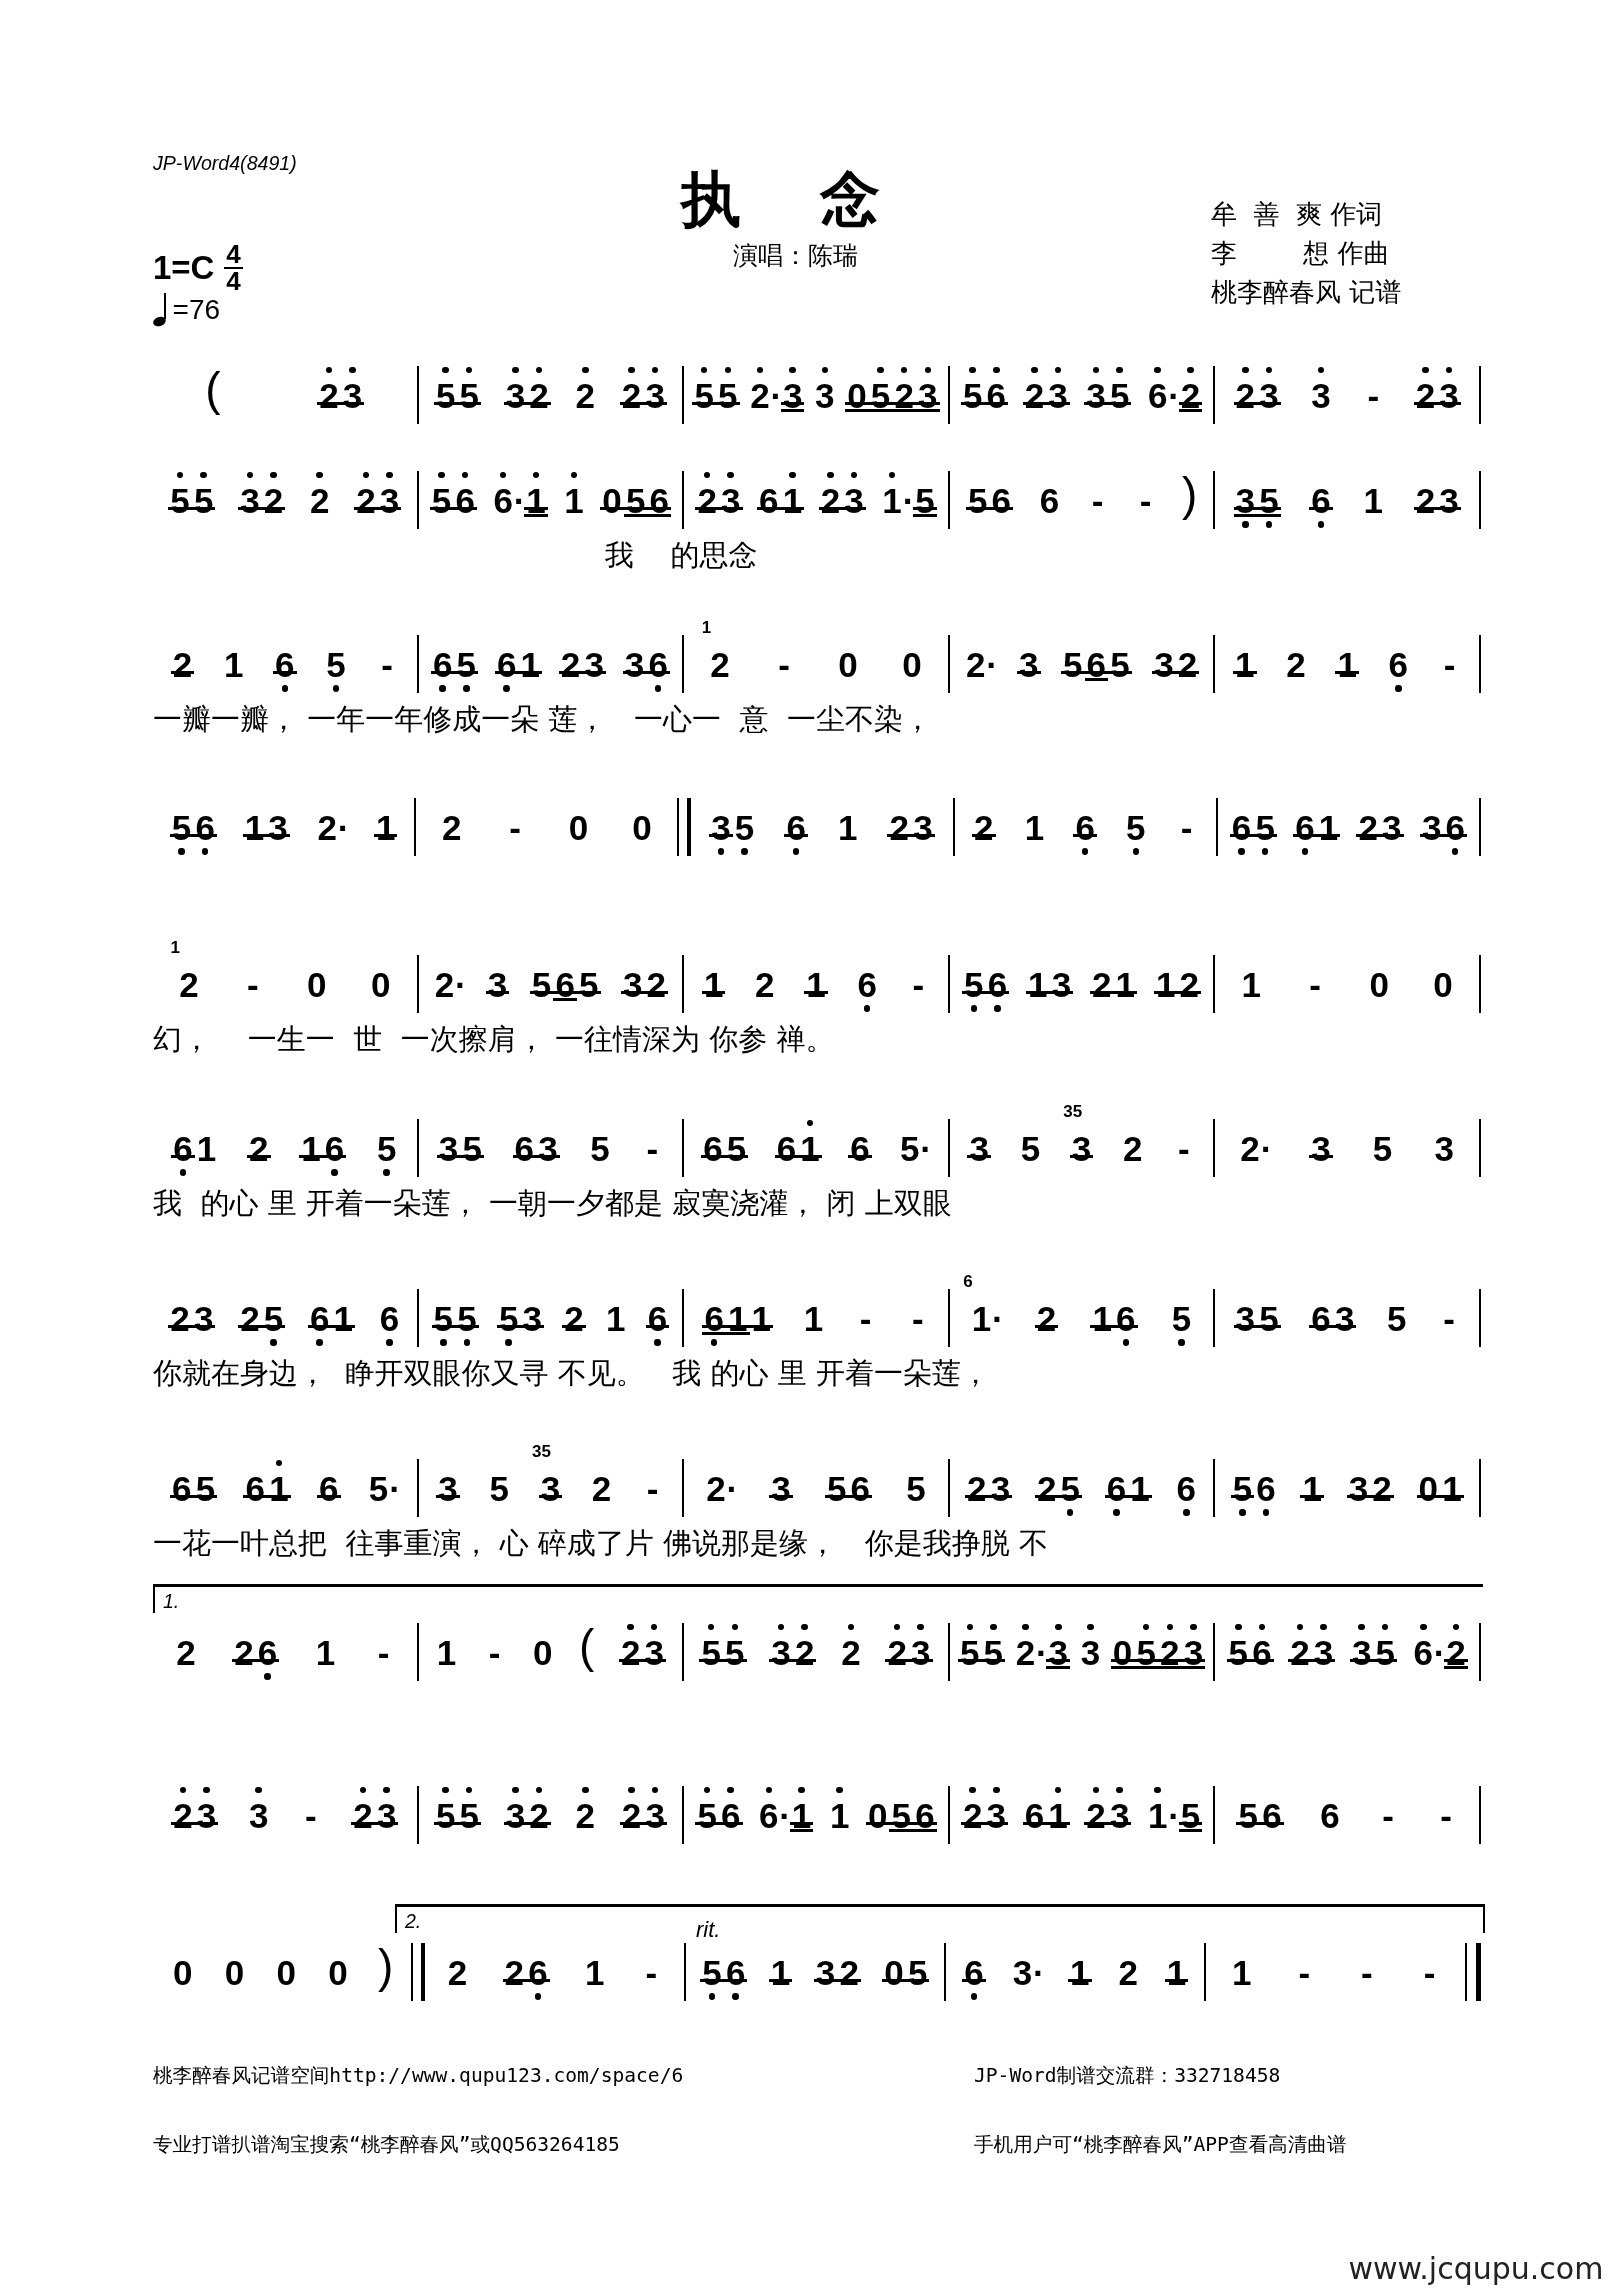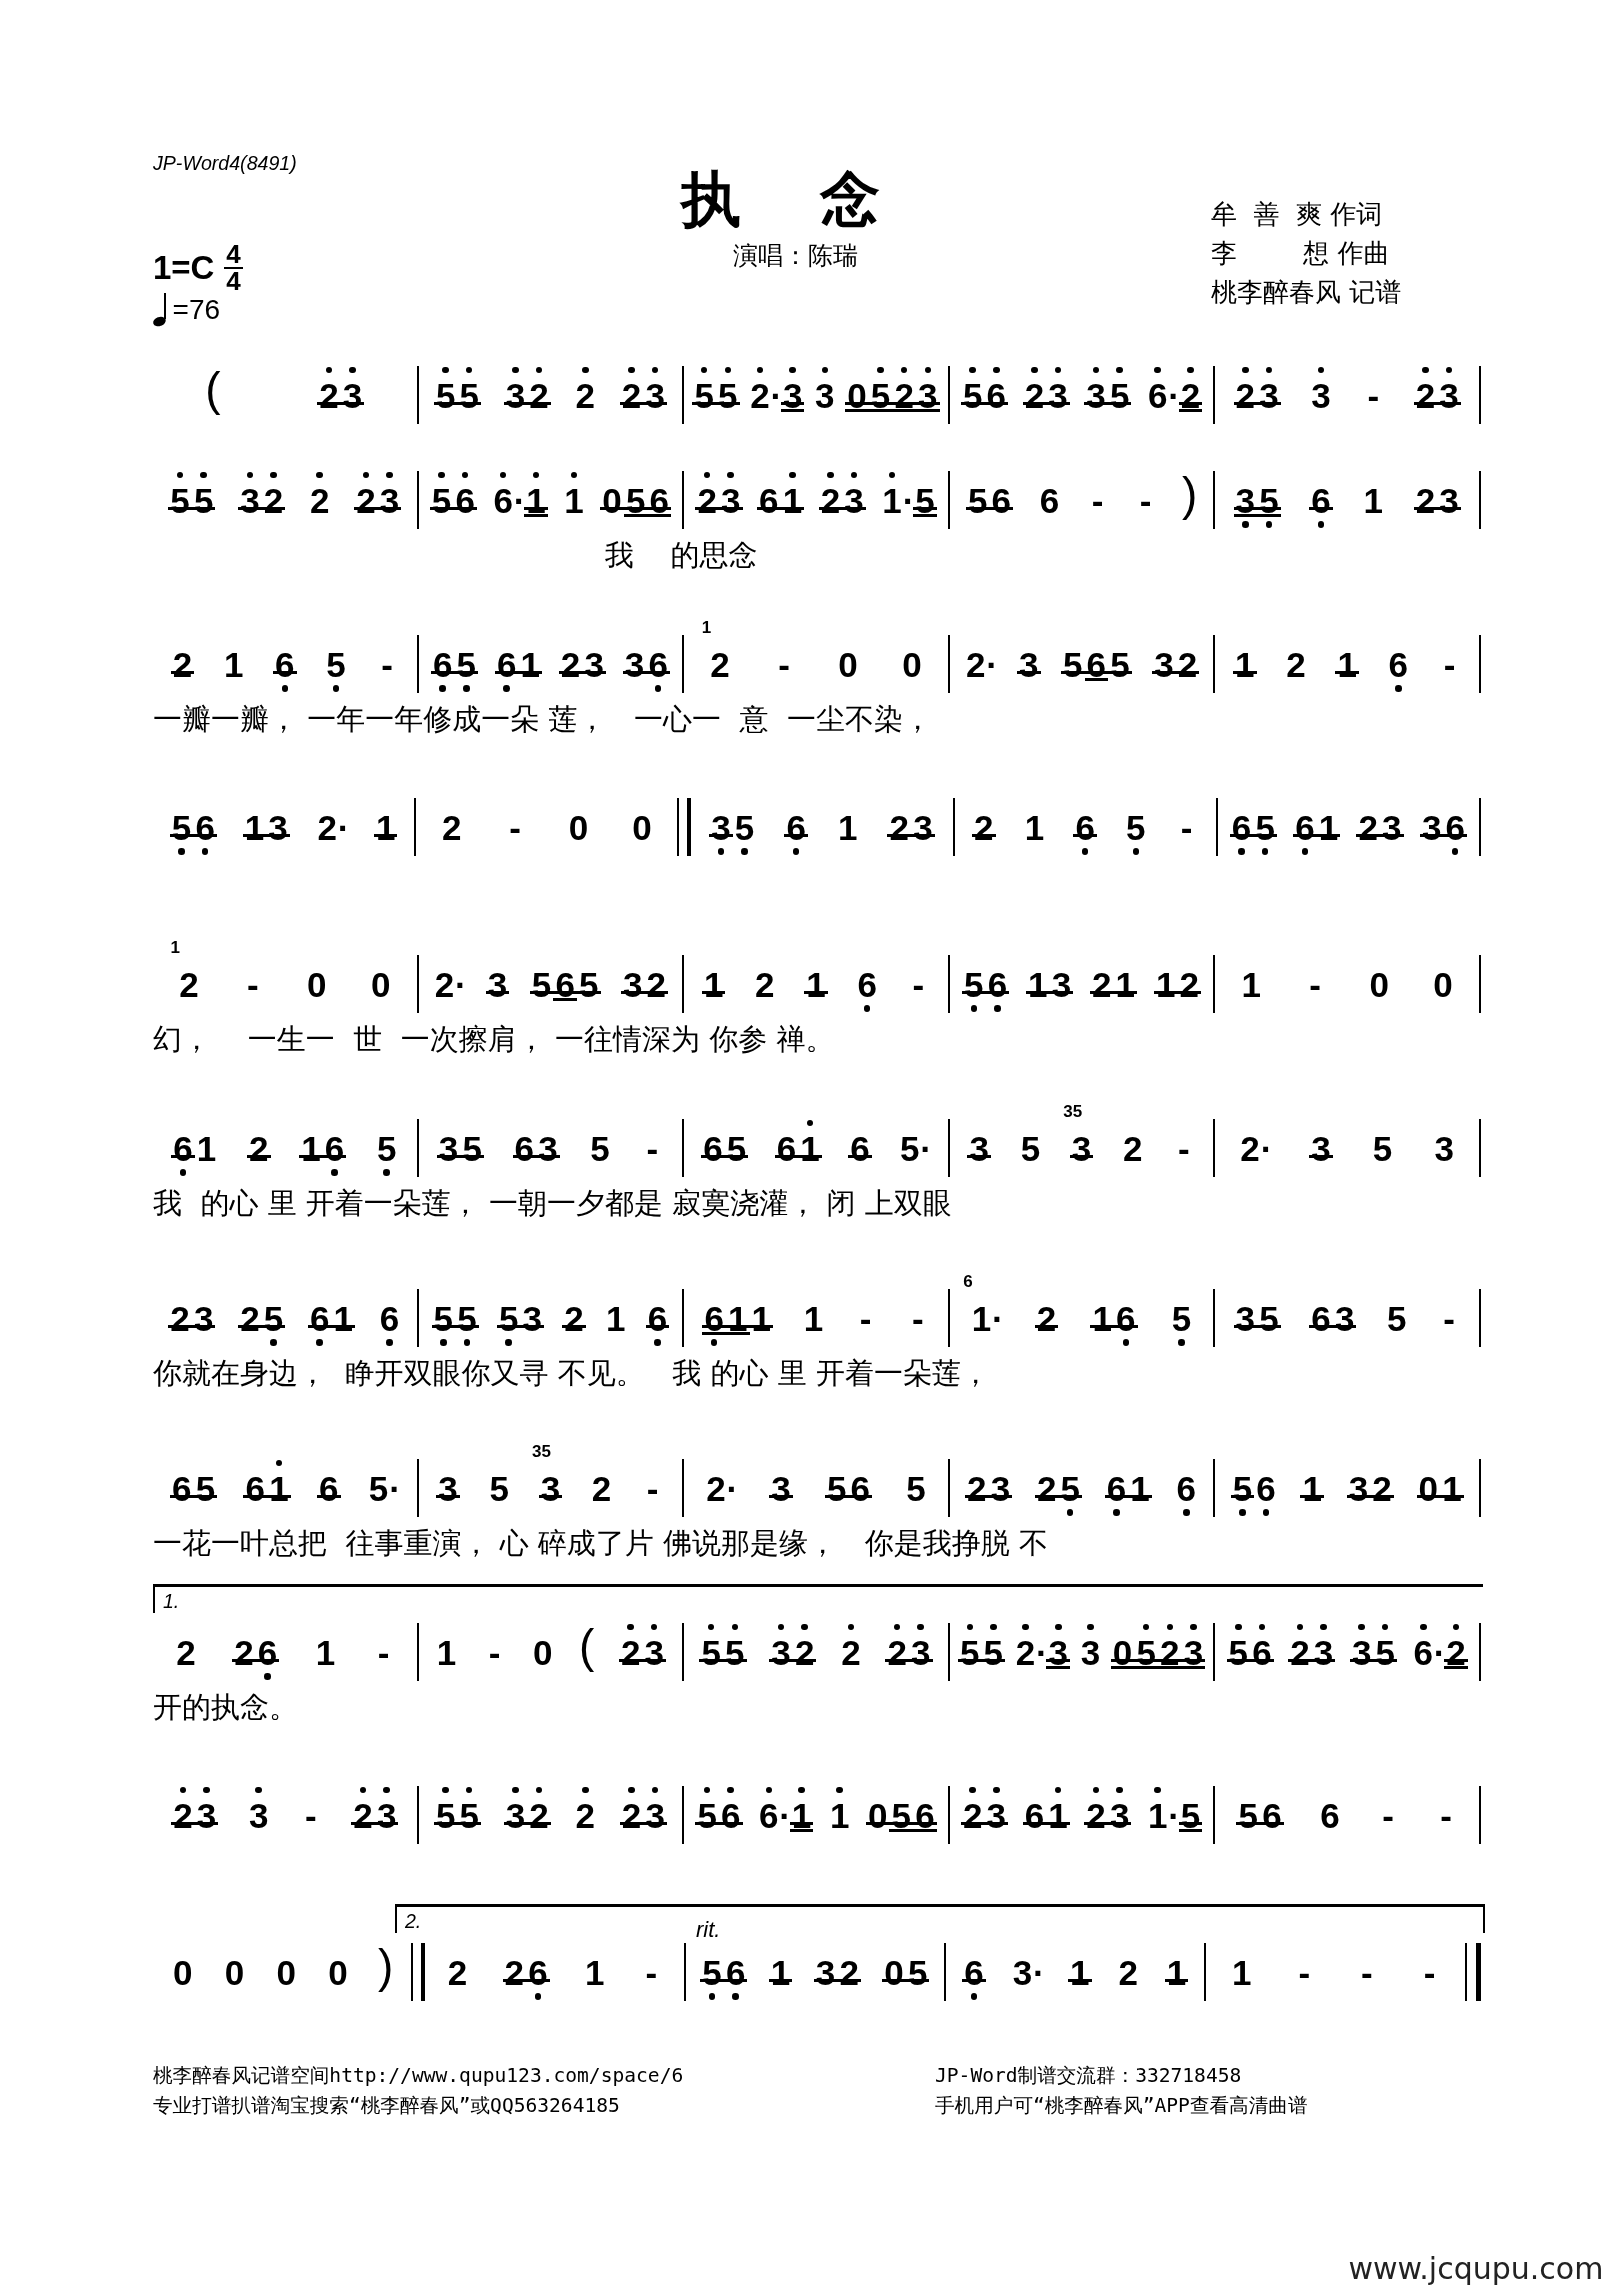--- a/index.html
+++ b/index.html
@@ -30,21 +30,21 @@
   .note .lo{height:10.5px;font-size:9.2px;line-height:10.5px;}
   .dot{display:inline-block;width:6.5px;height:6.5px;border-radius:50%;background:#000;}
   .ul1{position:absolute;left:0;right:0;bottom:19.6px;height:3.3px;background:#000;}
   .ul2{position:absolute;left:0;right:0;bottom:13px;height:3.3px;background:#000;}
   .paren{font-size:46px;font-weight:normal;line-height:46px;margin-bottom:13px;}
   .grace{position:absolute;top:-17px;left:-6.5px;font-size:17px;font-weight:bold;}
   .mark{position:absolute;font-size:22px;font-style:italic;}
   .lyrics{display:flex;height:52px;font-family:"DejaVu Sans",sans-serif;font-size:29px;align-items:center;white-space:pre;}
   .volta{position:absolute;height:26px;border-top:3.3px solid #000;border-left:2px solid #000;}
   .volta span{position:absolute;left:7.9px;top:2.6px;font-size:19.6px;font-style:italic;}
-  #footer{left:153px;top:2061px;font-size:19.6px;font-family:"DejaVu Sans Mono",monospace;line-height:30px;width:1341px;display:grid;grid-template-columns:782px 1fr;}
+  #footer{left:153px;top:2061px;font-size:19.6px;font-family:"DejaVu Sans Mono",monospace;line-height:30px;width:1341px;display:grid;grid-template-columns:782px 1fr;gap:39px;}
   #watermark{right:19.6px;top:2251px;font-size:30px;font-family:"DejaVu Sans",sans-serif;color:#222;}
 </style>
 </head>
 <body>
 
 <div class="abs" id="software">JP-Word4(8491)</div>
 <div class="abs" id="title">执念</div>
 <div class="abs" id="singer">演唱：陈瑞</div>
 <div class="abs" id="credits">
   <div>牟  善  爽 作词</div>
@@ -2264,21 +2264,20 @@
               <span class="hi"><span class="dot"></span></span>
               <span>2</span>
               <span class="lo"></span>
               <span class="ul1"></span>
               <span class="ul2"></span>
             </span>
           </span>
         </div>
         <div class="bar"></div>
       </div>
-      <div class="lyrics">开的执念。</div>
     </div>
     <div class="staff" style="top: 1773px;">
       <div class="notes">
         <div class="measure">
           <span class="group">
             <span class="note">
               <span class="hi"><span class="dot"></span></span>
               <span>2</span>
               <span class="lo"></span>
               <span class="ul1"></span>

